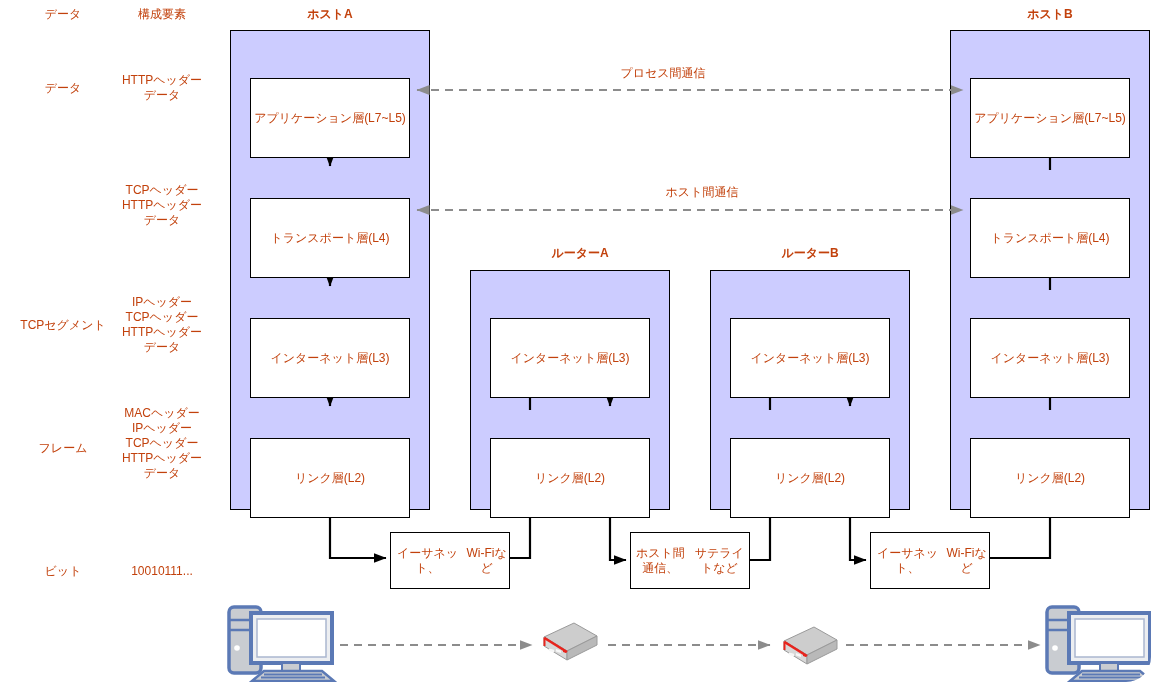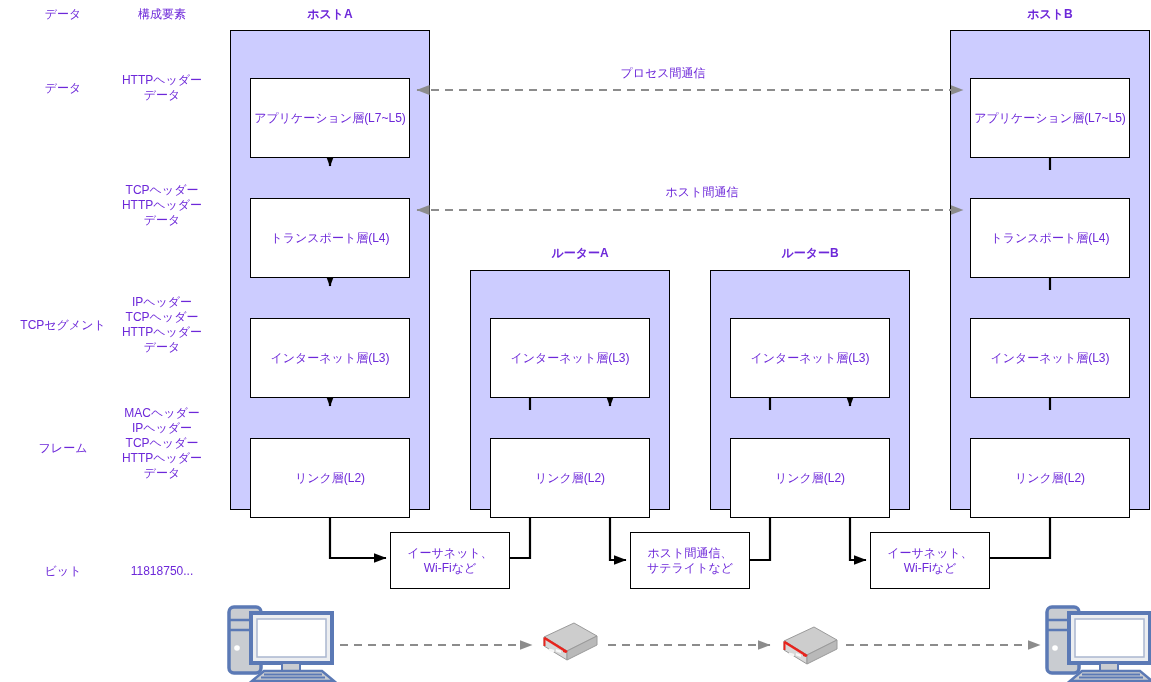--- a/index.html
+++ b/index.html
@@ -1,30 +1,31 @@
 <!DOCTYPE html>
 <html><head>
 <meta charset="utf-8">
 <style>
   html,body{margin:0;padding:0;background:#fff;}
   .canvas{
     position:relative;width:1151px;height:682px;background:#ffffff;
-    font-family:"Liberation Sans",sans-serif;font-size:12px;color:#6d28d9;
+    font-family:"Liberation Sans",sans-serif;font-size:12px;color:#c2410c;
     overflow:hidden;
+    border-radius:25px;
   }
   .lbl{position:absolute;text-align:center;line-height:15px;}
   .container{position:absolute;background:#ccccff;border:1px solid #000;box-sizing:border-box;}
   .nbox{
     position:absolute;width:160px;height:80px;background:#fff;border:1.5px solid #000;
     box-sizing:border-box;display:flex;align-items:center;justify-content:center;
     text-align:center;padding:2px;margin-top:28px;
   }
   .mbox{
     position:absolute;width:120px;height:57px;background:#fff;border:1.5px solid #000;
-    box-sizing:border-box;display:flex;flex-direction:column;align-items:center;justify-content:center;
+    box-sizing:border-box;display:flex;flex-direction:row;align-items:center;justify-content:center;
     text-align:center;line-height:15px;
   }
   .title{position:absolute;text-align:center;width:200px;line-height:15px;font-weight:bold;}
   svg.layer{position:absolute;left:0;top:0;}
   .icon{position:absolute;}
 </style>
 </head>
 <body>
 
 <div class="canvas">
@@ -64,21 +65,21 @@
     <div>IPヘッダー</div>
     <div>TCPヘッダー</div>
     <div>HTTPヘッダー</div>
     <div>データ</div>
   </div>
 
   <div class="lbl" style="left:8px;top:564px;width:110px">
     <div>ビット</div>
   </div>
   <div class="lbl" style="left:112px;top:564px;width:100px">
-    <div>11818750...</div>
+    <div>10010111...</div>
   </div>
 
   <div class="title" style="left:230px;top:7px">ホストA</div>
   <div class="title" style="left:950px;top:7px">ホストB</div>
   <div class="title" style="left:480px;top:246px">ルーターA</div>
   <div class="title" style="left:710px;top:246px">ルーターB</div>
 
   <div class="lbl" style="left:563px;top:66px;width:200px">プロセス間通信</div>
   <div class="lbl" style="left:602px;top:185px;width:200px">ホスト間通信</div>
 

